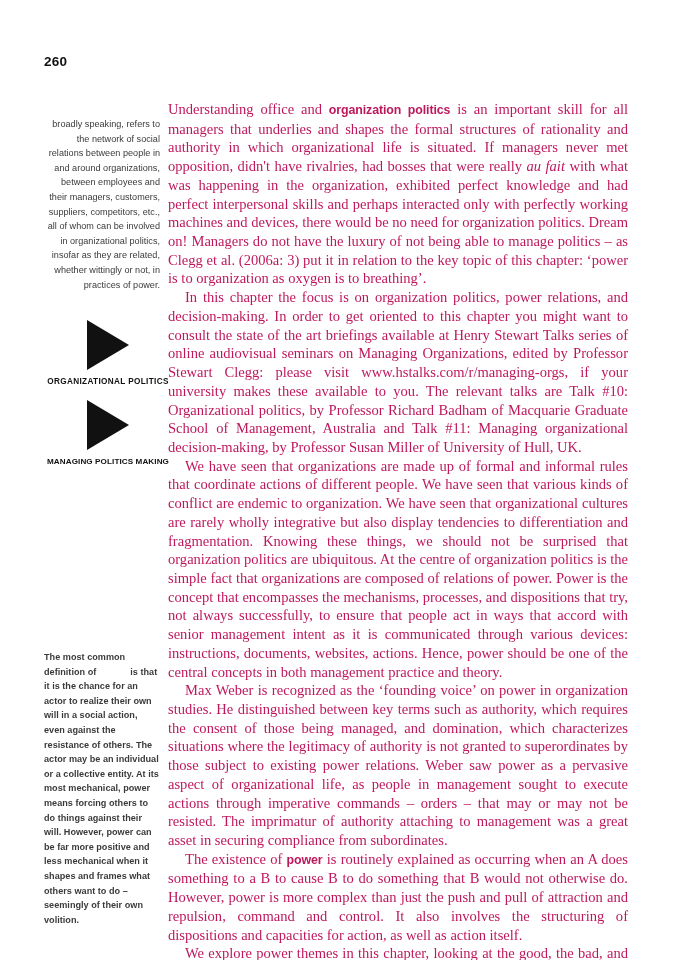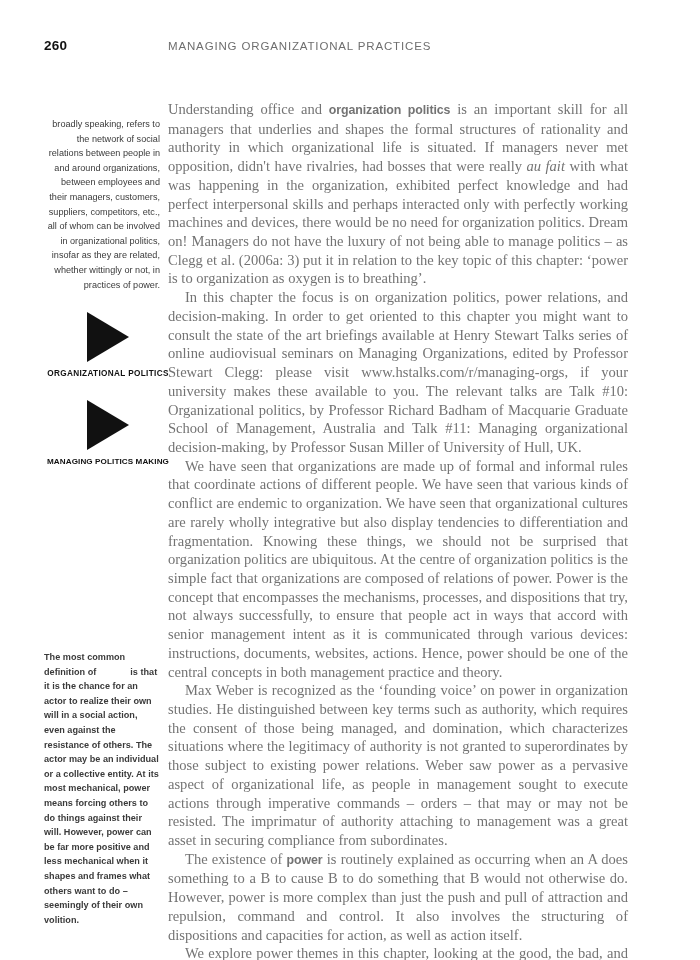--- a/index.html
+++ b/index.html
@@ -20,21 +20,21 @@
     position: absolute;
     inset: 0;
     width: 700px;
     height: 960px;
     background: #fff;
   }
 
   
   .running-head {
     position: absolute;
-    top: 38px;
+    top: 54px;
     left: 0;
     width: 604px;
     height: 20px;
   }
   .folio {
     position: absolute;
     left: 44px;
     top: 0;
     font-family: "Liberation Sans", sans-serif;
     font-weight: bold;
@@ -72,21 +72,21 @@
     top: 100px;
     width: 460px;
   }
   .body-column p {
     margin: 0;
     font-family: "Liberation Serif", serif;
     font-size: 14.55px;
     line-height: 18.72px;
     text-align: justify;
     text-justify: inter-word;
-    color: #737373;
+    color: #be185d;
     hyphens: manual;
   }
   .body-column p.indent {
     text-indent: 17px;
   }
   .keyterm {
     font-family: "Liberation Sans", sans-serif;
     font-weight: bold;
     font-size: 12.4px;
     letter-spacing: -0.1px;
@@ -111,21 +111,21 @@
     width: 34px;
   }
 
   
   .media-block {
     position: absolute;
     left: 44px;
     width: 128px;
     text-align: center;
   }
-  #media-organizational-politics { top: 312px; }
+  #media-organizational-politics { top: 320px; }
   #media-managing-decision-making { top: 400px; }
 
   .play-icon {
     width: 0;
     height: 0;
     margin: 0 auto 7px auto;
     border-top: 25px solid transparent;
     border-bottom: 25px solid transparent;
     border-left: 42px solid #111111;
     display: block;
@@ -144,21 +144,20 @@
     font-size: 8.1px;
   }
 </style>
 </head>
 <body>
 
 <div class="page">
 
   <div class="running-head">
     <span class="folio">260</span>
-    <span class="running-title">MANAGING ORGANIZATIONAL PRACTICES</span>
   </div>
 
 
   <div class="margin-note" id="margin-note-politics">broadly speaking, refers to the network of social relations between people in and around organizations, between employees and their managers, customers, suppliers, competitors, etc., all of whom can be involved in organizational politics, insofar as they are related, whether wittingly or not, in practices of power.</div>
 
   <div class="media-block" id="media-organizational-politics">
     <span class="play-icon"></span>
     <span class="media-label">ORGANIZATIONAL POLITICS</span>
   </div>
 

